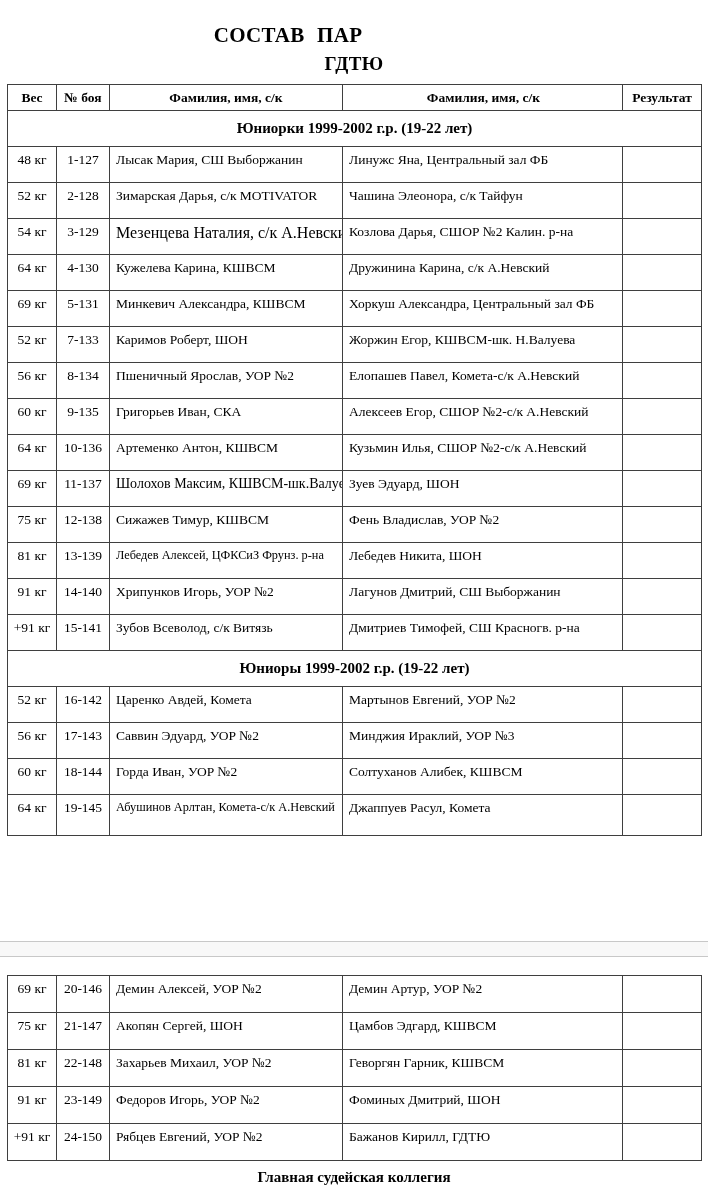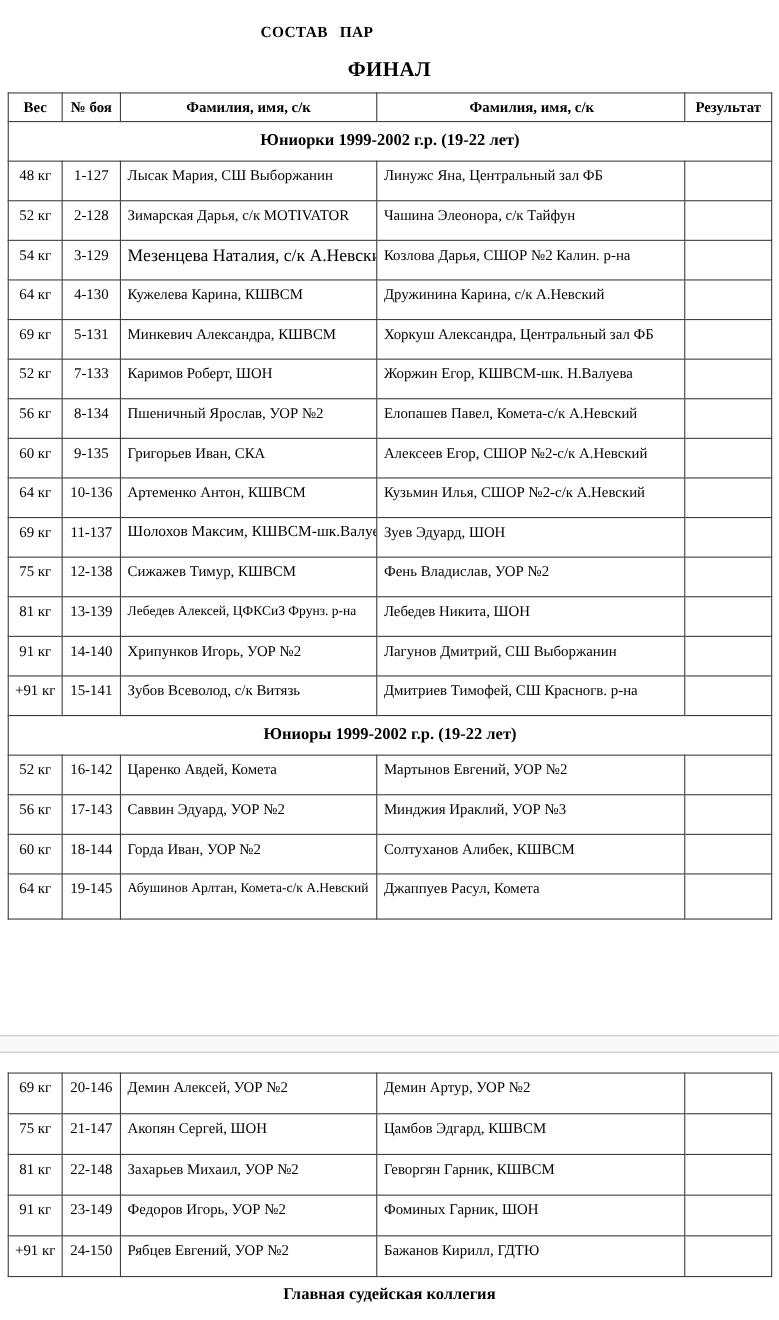--- a/index.html
+++ b/index.html
@@ -3,21 +3,21 @@
 <meta charset="utf-8">
 <style>
   html,body{margin:0;padding:0;}
   body{
     width:708px;height:1200px;overflow:hidden;background:#ffffff;
     font-family:"Liberation Serif","DejaVu Serif",serif;color:#000;
     position:relative;
   }
   .page{position:absolute;left:0;top:0;width:708px;height:1200px;background:#ffffff;}
   .title1{position:absolute;top:23px;left:0;width:576px;text-align:center;
-    font-size:14px;font-weight:bold;word-spacing:7px;letter-spacing:.3px;}
+    font-size:21px;font-weight:bold;word-spacing:7px;letter-spacing:.3px;}
   .title2{position:absolute;top:53px;left:0;width:708px;text-align:center;
     font-size:19px;font-weight:bold;letter-spacing:.4px;}
   table.pairs{position:absolute;left:7px;width:694px;border-collapse:collapse;table-layout:fixed;}
   .t1{top:84px;}
   .t2{top:975px;}
   th,td{border:1px solid #3f3f3f;box-sizing:border-box;overflow:hidden;}
   th{font-size:13.5px;font-weight:bold;height:26px;padding:1px 4px;
      text-align:center;vertical-align:middle;white-space:nowrap;}
   th.center{text-align:center;}
   th.padl{padding-left:6px;}
@@ -32,21 +32,21 @@
     background:#f8f8f8;border-top:1px solid #c8c8c8;border-bottom:1px solid #c8c8c8;}
   .footer{position:absolute;top:1169px;left:0;width:708px;text-align:center;
     font-size:15px;font-weight:bold;}
 </style>
 </head>
 <body>
 
 <div class="page">
 
   <div class="title1">СОСТАВ ПАР</div>
-  <div class="title2">ФИНАЛ</div>
+  <div class="title2">ГДТЮ</div>
 
   <table class="pairs t1">
     <colgroup>
       <col style="width:49px">
         <col style="width:53px">
         <col style="width:233px">
         <col style="width:280px">
         <col style="width:79px">
     </colgroup>
     <thead>
@@ -223,21 +223,21 @@
           <td class="c-weight">81 кг</td>
           <td class="c-bout">22-148</td>
           <td class="c-red">Захарьев Михаил, УОР №2</td>
           <td class="c-blue">Геворгян Гарник, КШВСМ</td>
           <td class="c-result"></td>
         </tr>
         <tr class="bout">
           <td class="c-weight">91 кг</td>
           <td class="c-bout">23-149</td>
           <td class="c-red">Федоров Игорь, УОР №2</td>
-          <td class="c-blue">Фоминых Гарник, ШОН</td>
+          <td class="c-blue">Фоминых Дмитрий, ШОН</td>
           <td class="c-result"></td>
         </tr>
         <tr class="bout">
           <td class="c-weight">+91 кг</td>
           <td class="c-bout">24-150</td>
           <td class="c-red">Рябцев Евгений, УОР №2</td>
           <td class="c-blue">Бажанов Кирилл, ГДТЮ</td>
           <td class="c-result"></td>
         </tr>
       </tbody>

